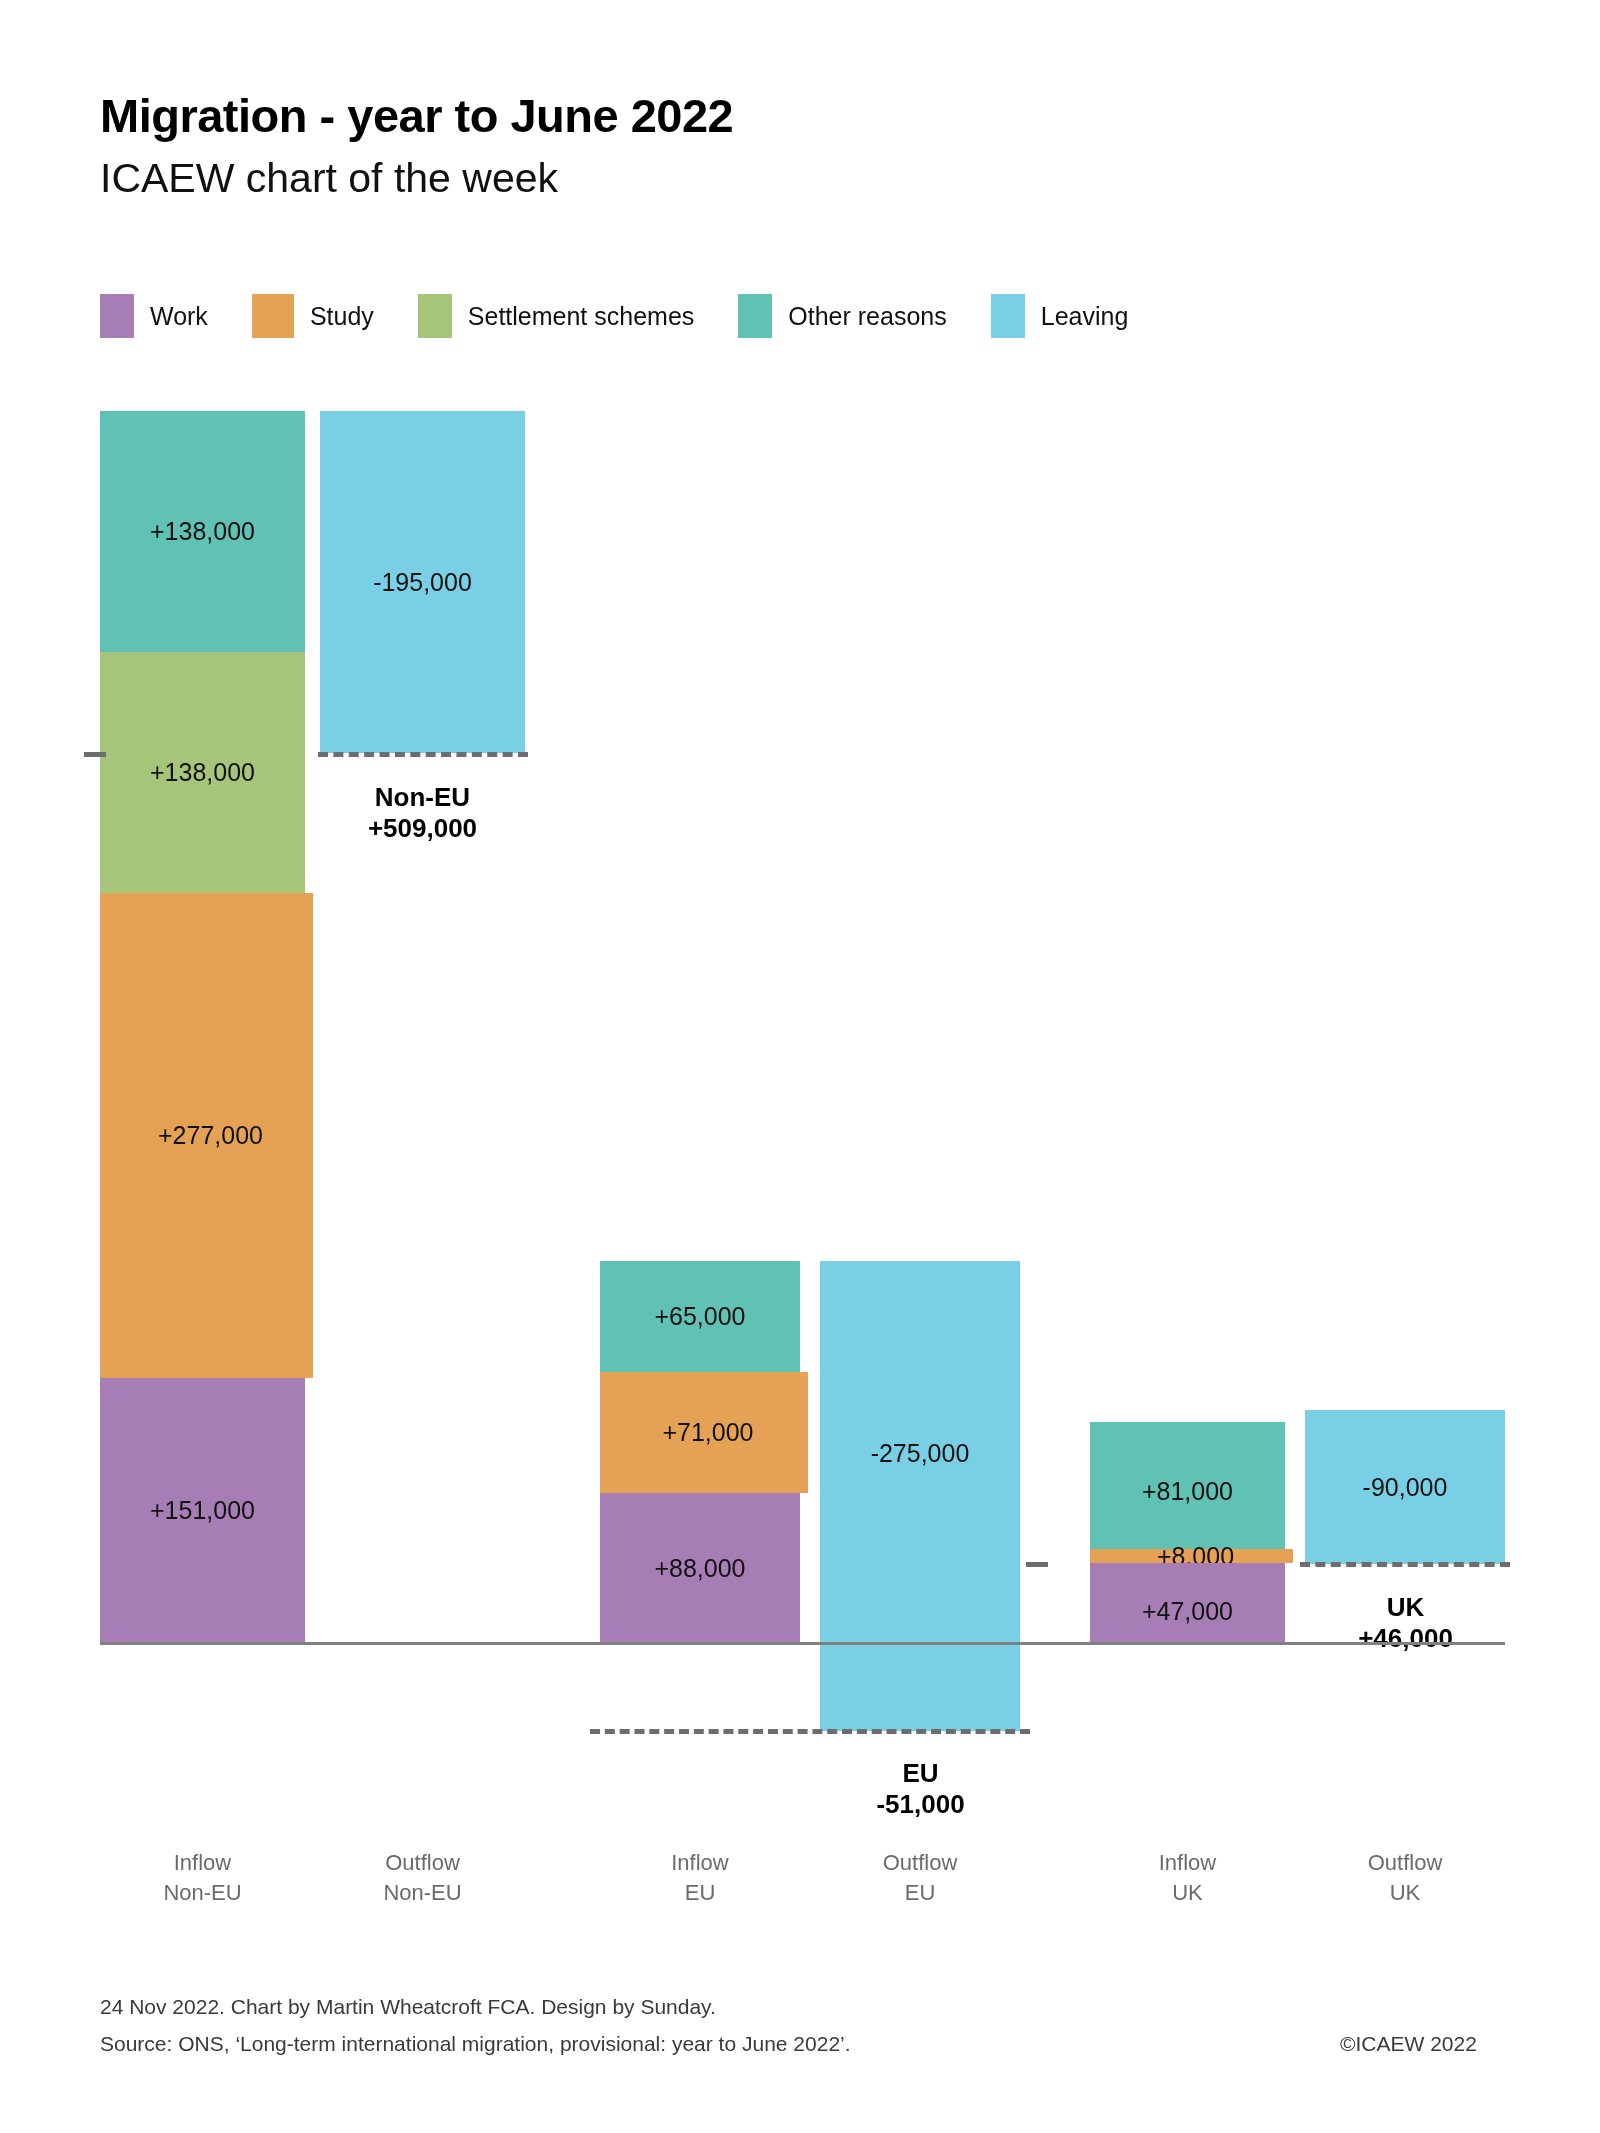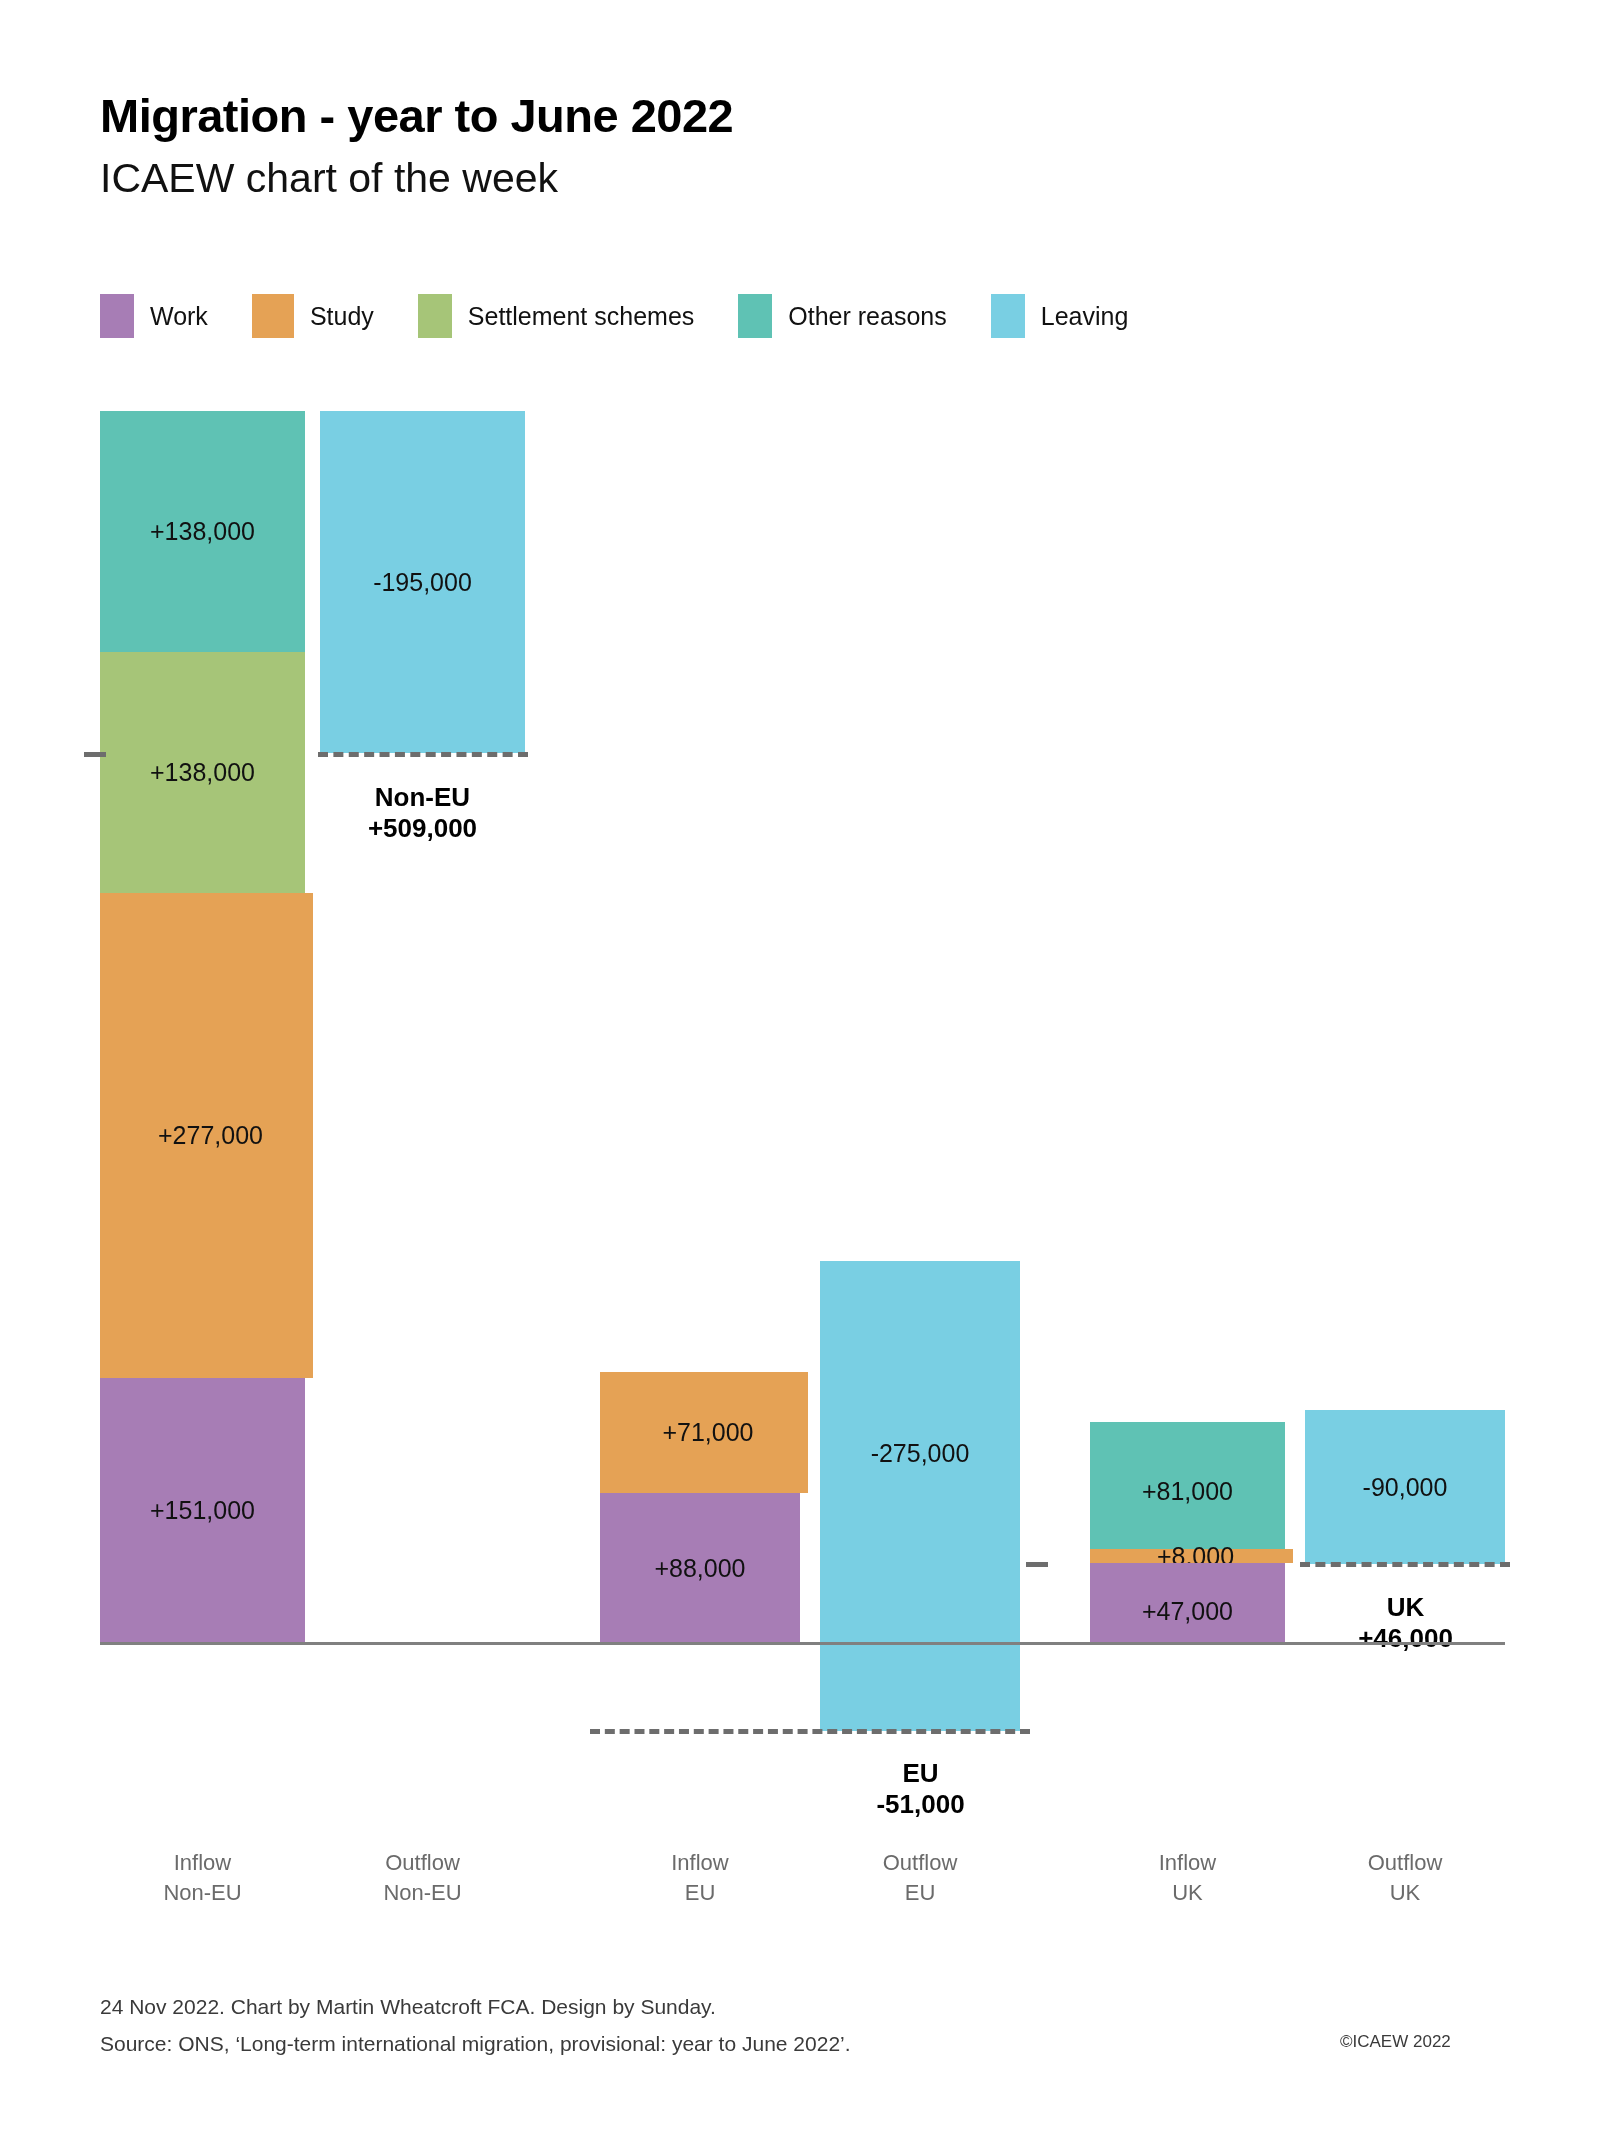--- a/index.html
+++ b/index.html
@@ -71,21 +71,21 @@
   #footer-line1{
     position:absolute;left:100px;top:1995px;font-size:21px;color:#3a3a3a;
     white-space:nowrap;
     text-align:right;
   }
   #footer-line2{
     position:absolute;left:100px;top:2032px;font-size:21px;color:#3a3a3a;
     white-space:nowrap;
   }
   #copyright{
-    position:absolute;left:1340px;top:2032px;font-size:17px;color:#3a3a3a;
+    position:absolute;left:1340px;top:2032px;font-size:21px;color:#3a3a3a;
     white-space:nowrap;
   }
 </style>
 </head>
 <body>
 
 <div class="page">
 
   <div id="title">Migration - year to June 2022</div>
   <div id="subtitle">ICAEW chart of the week</div>
@@ -137,20 +137,23 @@
     </div>
 
     <div class="net-tick" style="left:84px;top:752px;width:22px;"></div>
     <div class="net-dash" style="left:318px;top:752px;width:210px;"></div>
     <div class="net-label" style="left:320px;top:782px;width:205px;">
       <span>Non-EU</span><br>
       <span>+509,000</span>
     </div>
 
     <div class="bar-group" style="left:600px;top:1261px;width:200px;height:382px;">
+      <div class="seg c-other" style="top:0px;height:111px;">
+        <span class="seg-label">+65,000</span>
+      </div>
       <div class="seg c-study" style="top:111px;height:121px;">
         <span class="seg-label">+71,000</span>
       </div>
       <div class="seg c-work" style="top:232px;height:150px;">
         <span class="seg-label">+88,000</span>
       </div>
     </div>
 
     <div class="bar-group" style="left:820px;top:1261px;width:200px;height:470px;">
       <div class="seg c-leave" style="top:0px;height:470px;">

